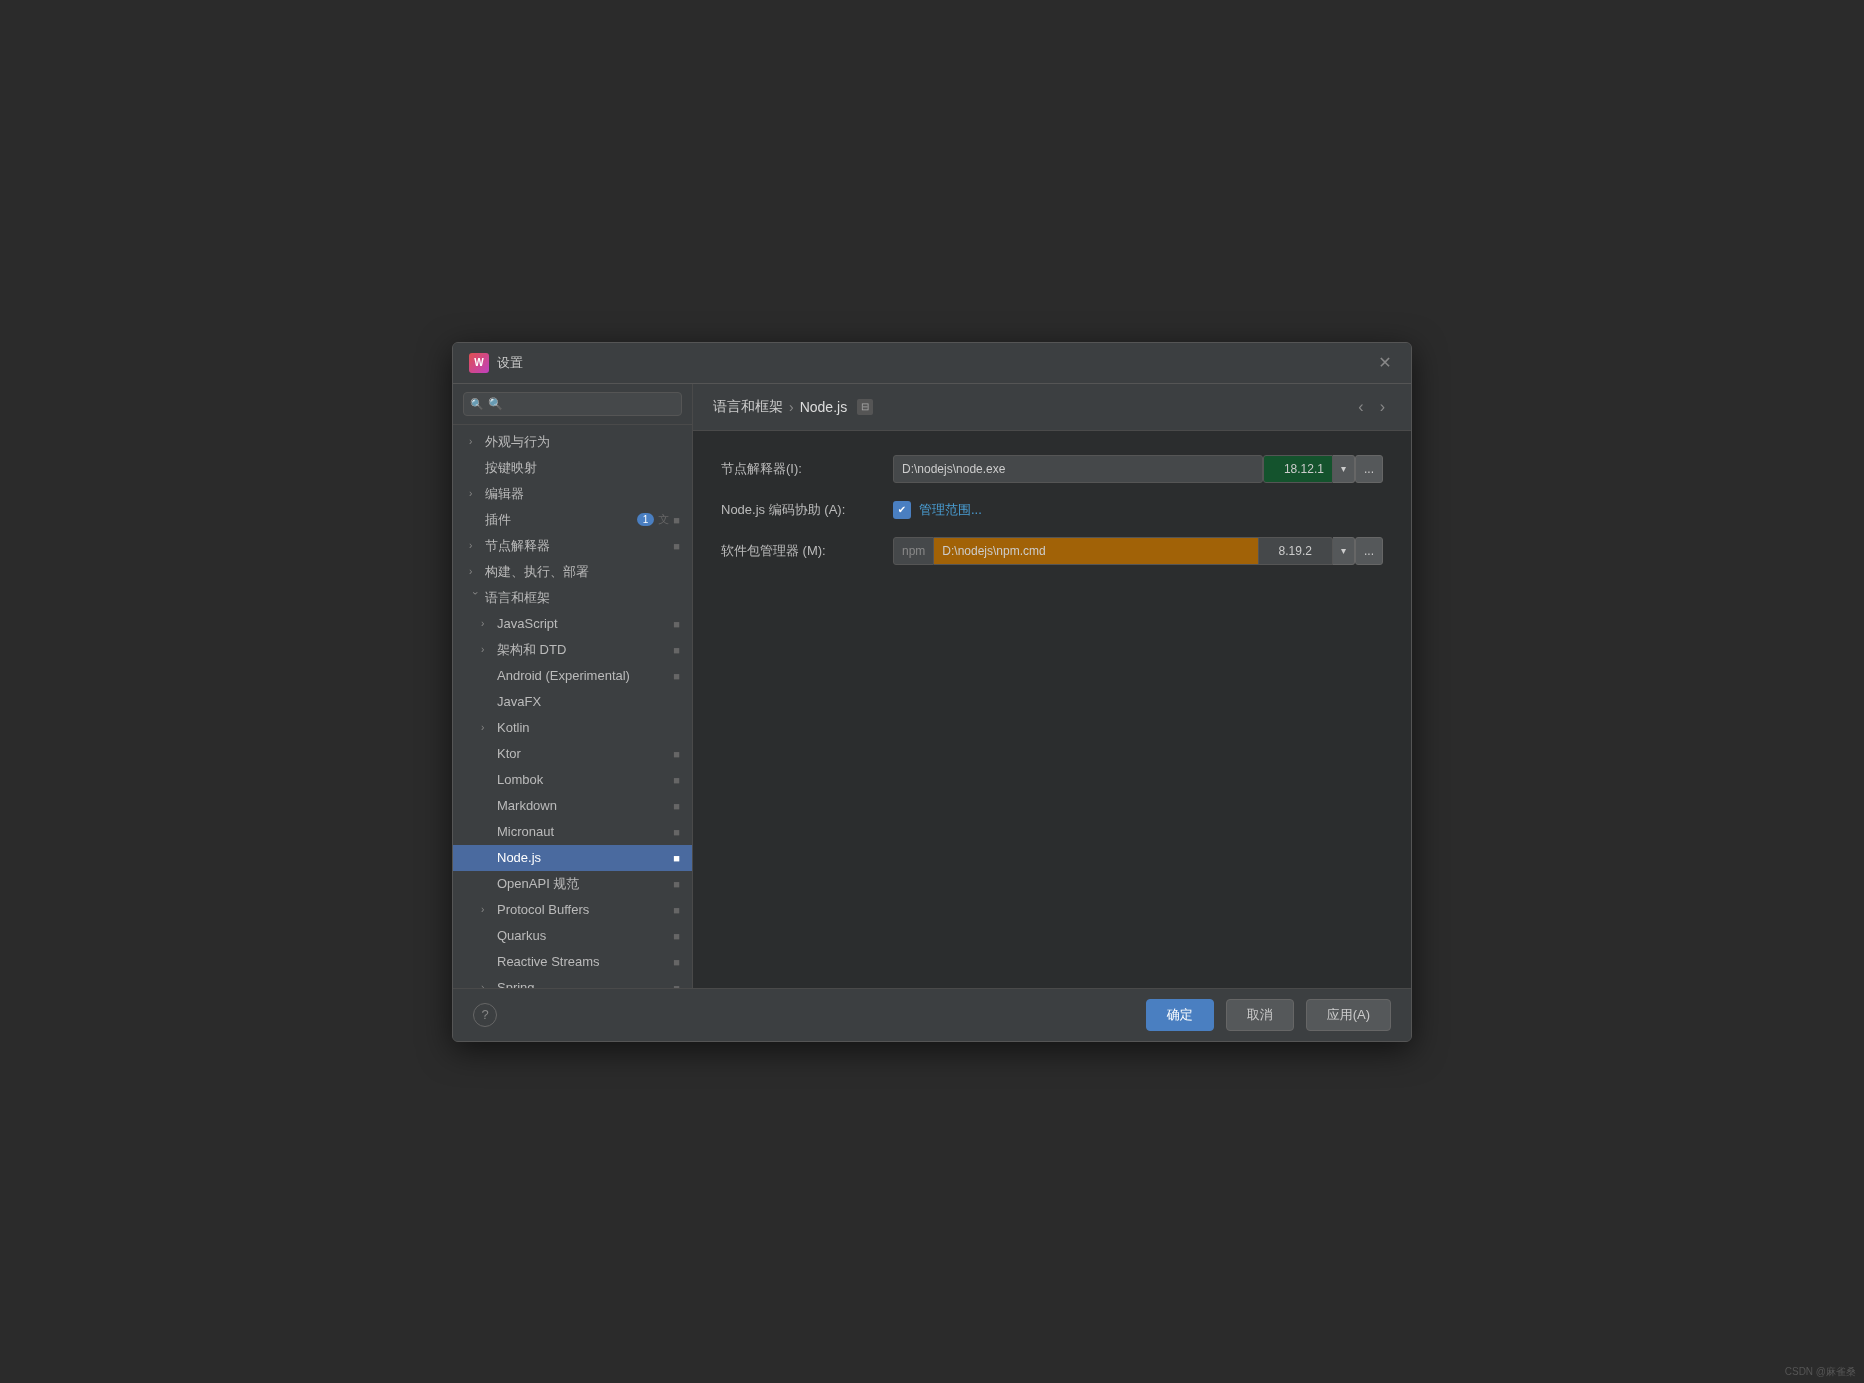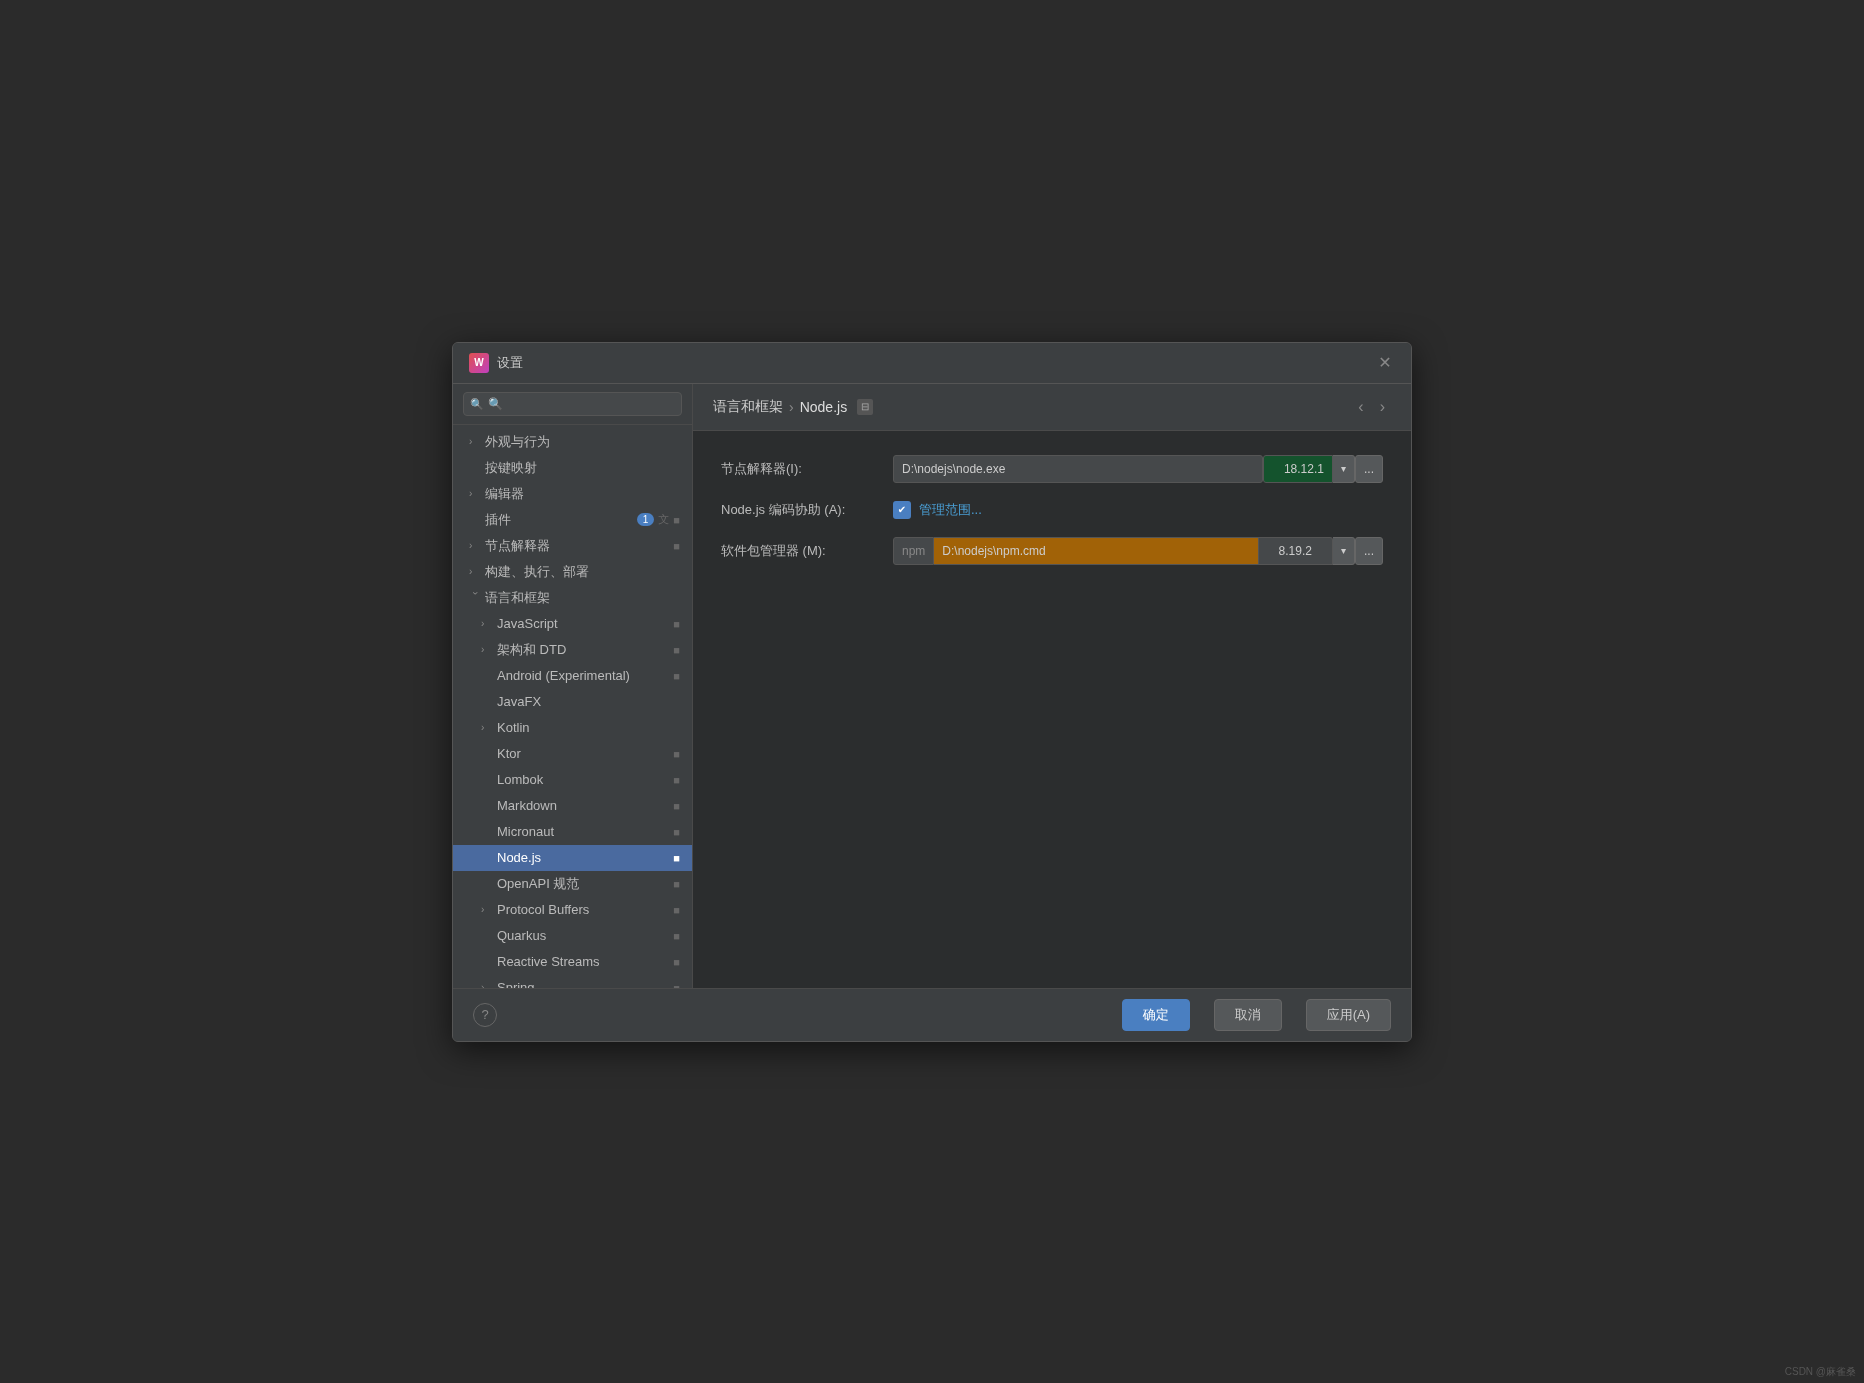--- a/index.html
+++ b/index.html
@@ -318,21 +318,21 @@
       padding: 10px 20px;
       border-top: 1px solid #4a4a4a;
       display: flex;
       align-items: center;
       justify-content: space-between;
       background: #3c3f41;
       flex-shrink: 0;
     }
     .footer-right {
       display: flex;
-      gap: 24px;
+      gap: 12px;
     }
     .btn-primary {
       background: #4a7fc1;
       border: 1px solid #4a7fc1;
       color: #fff;
       padding: 6px 20px;
       border-radius: 4px;
       cursor: pointer;
       font-size: 13px;
     }

